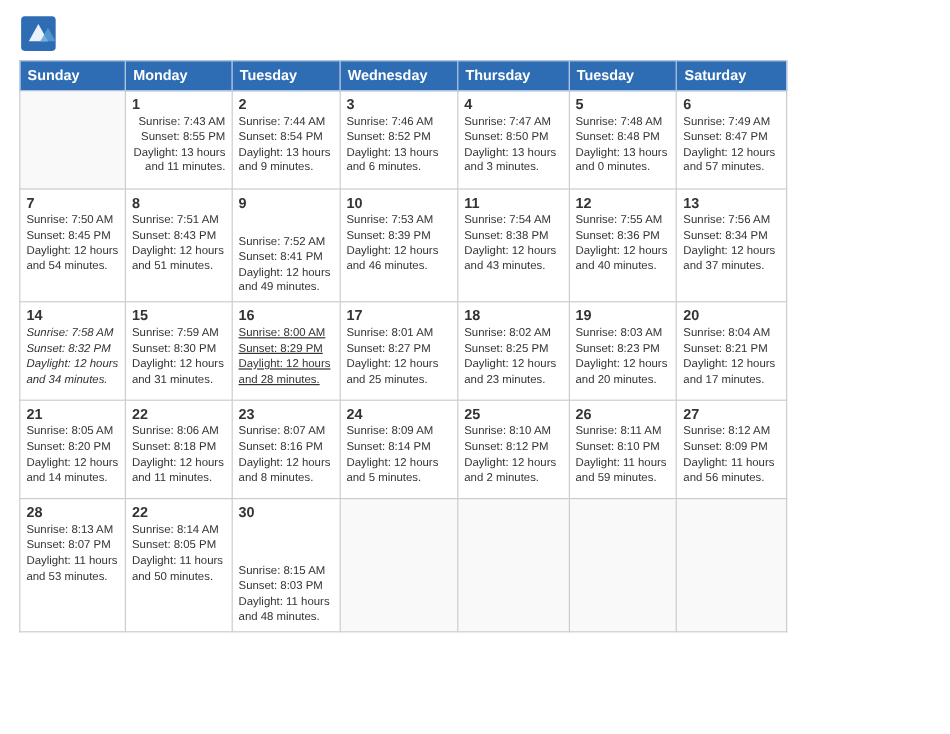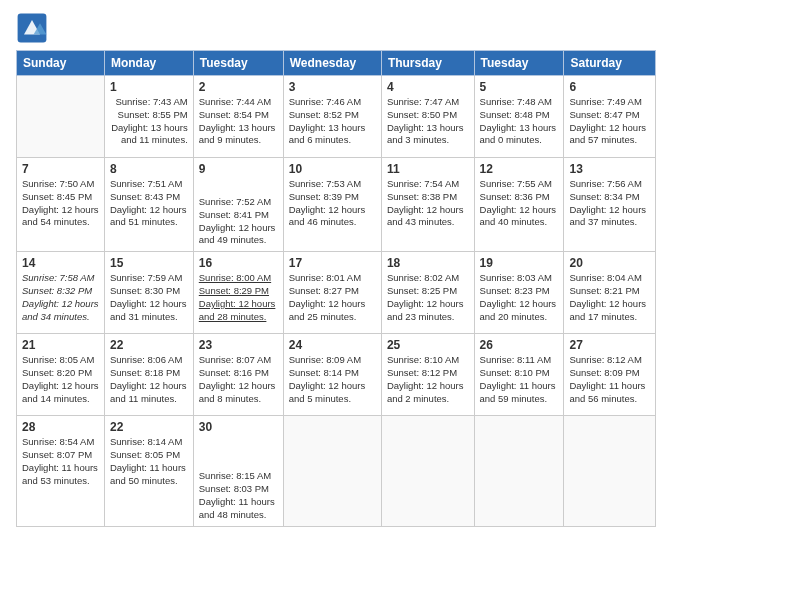--- a/index.html
+++ b/index.html
@@ -322,21 +322,21 @@
             <div class="day-num">27</div>
             <div class="day-info" style="white-space: pre-line;">Sunrise: 8:12 AM
 Sunset: 8:09 PM
 Daylight: 11 hours
 and 56 minutes.</div>
           </td>
         </tr>
         <tr>
           <td>
             <div class="day-num">28</div>
-            <div class="day-info" style="white-space: pre-line;">Sunrise: 8:54 AM
+            <div class="day-info" style="white-space: pre-line;">Sunrise: 8:13 AM
 Sunset: 8:07 PM
 Daylight: 11 hours
 and 53 minutes.</div>
           </td>
           <td>
             <div class="day-num">22</div>
             <div class="day-info" style="white-space: pre-line;">Sunrise: 8:14 AM
 Sunset: 8:05 PM
 Daylight: 11 hours
 and 50 minutes.</div>

